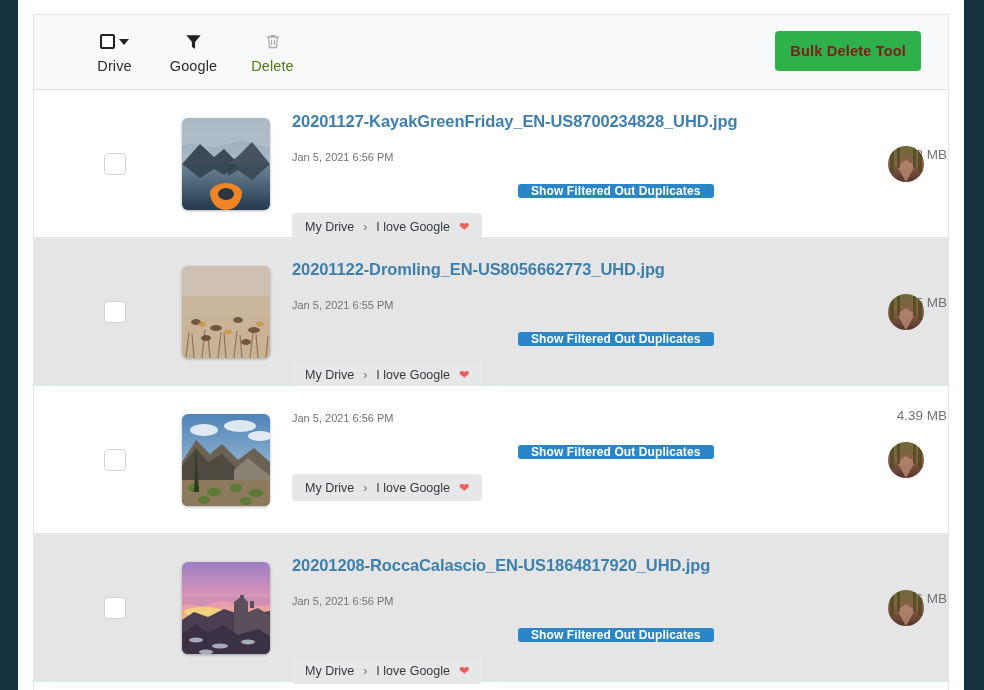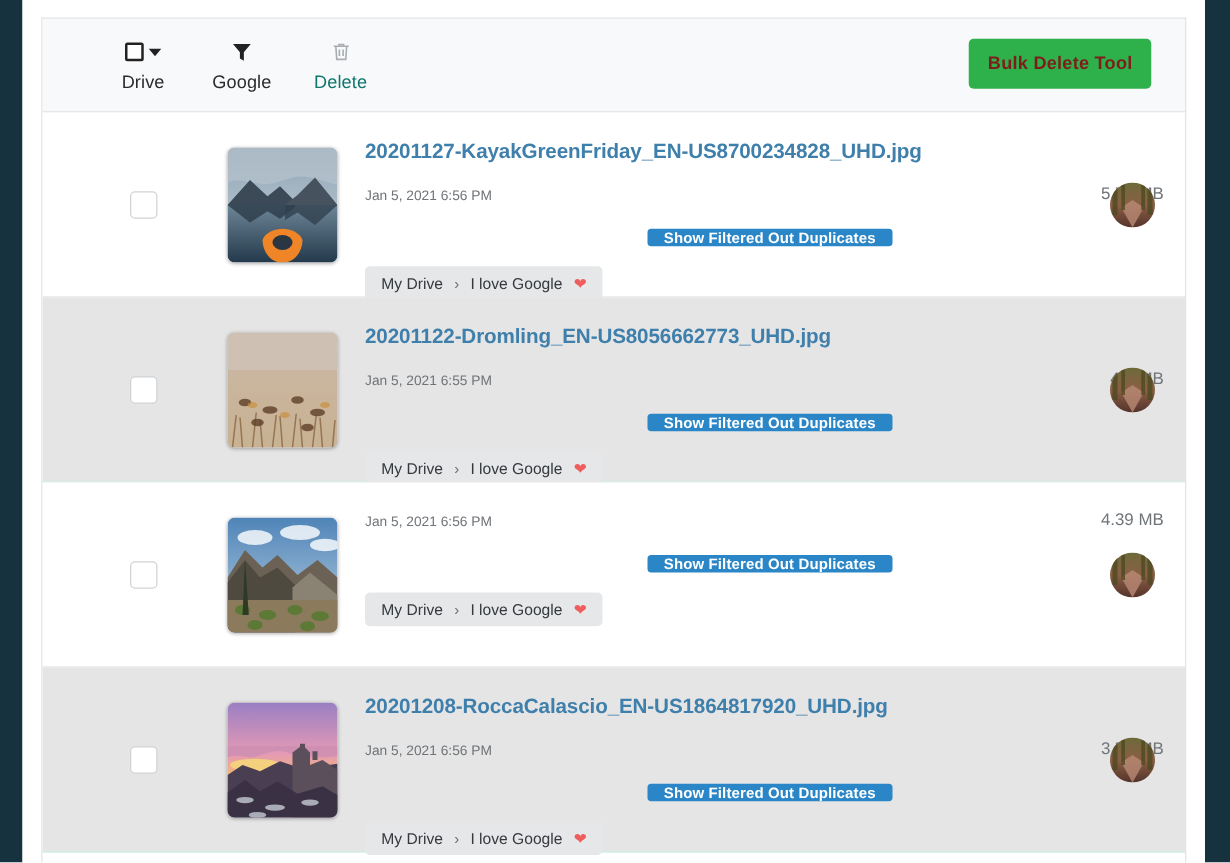--- a/index.html
+++ b/index.html
@@ -35,21 +35,21 @@
     display: flex; align-items: center;
   }
   .tool-group { display: flex; align-items: flex-start; margin-left: 53px; gap: 24px; }
   .tool {
     width: 55px;
     display: flex; flex-direction: column; align-items: center; gap: 5px;
     cursor: pointer;
   }
   .tool-ico { height: 22px; display: flex; align-items: center; justify-content: center; }
   .tool-lbl { font-size: 14.5px; color: #2b2b2b; letter-spacing: .1px; }
-  .tool.disabled .tool-lbl { color: #0f766e; }
+  .tool.disabled .tool-lbl { color: #4d7c0f; }
   .chk-box {
     width: 15px; height: 15px; border: 2px solid #222; border-radius: 2px; background: #fff;
     display: inline-block;
   }
   .caret {
     width: 0; height: 0; margin-left: 4px;
     border-left: 5px solid transparent; border-right: 5px solid transparent;
     border-top: 6px solid #222; display: inline-block; vertical-align: 3px;
   }
   .bulk-btn {
@@ -77,21 +77,21 @@
     background: #ffffff; cursor: pointer;
   }
 
   .thumb {
     position: absolute; left: 148px; top: 50%; transform: translateY(-50%);
     width: 88px; height: 92px; border-radius: 6px; overflow: hidden;
     box-shadow: 0 1px 3px rgba(0,0,0,.3);
   }
   .thumb svg { display: block; width: 100%; height: 100%; }
 
-  .cell-main { position: absolute; left: 258px; top: 22px; right: 120px; }
+  .cell-main { position: absolute; left: 258px; top: 22px; right: 104px; }
   .fname {
     font-size: 16.5px; font-weight: bold; color: #3f7fab;
     letter-spacing: -.1px; text-decoration: none; cursor: pointer;
     display: inline-block; margin-bottom: 16px;
   }
   .meta-line { position: relative; height: 22px; }
   .fdate { font-size: 11px; color: #6f7479; }
   .fsize {
     position: absolute; right: -103px; top: 0;
     font-size: 13.5px; color: #6f7479; white-space: nowrap;

